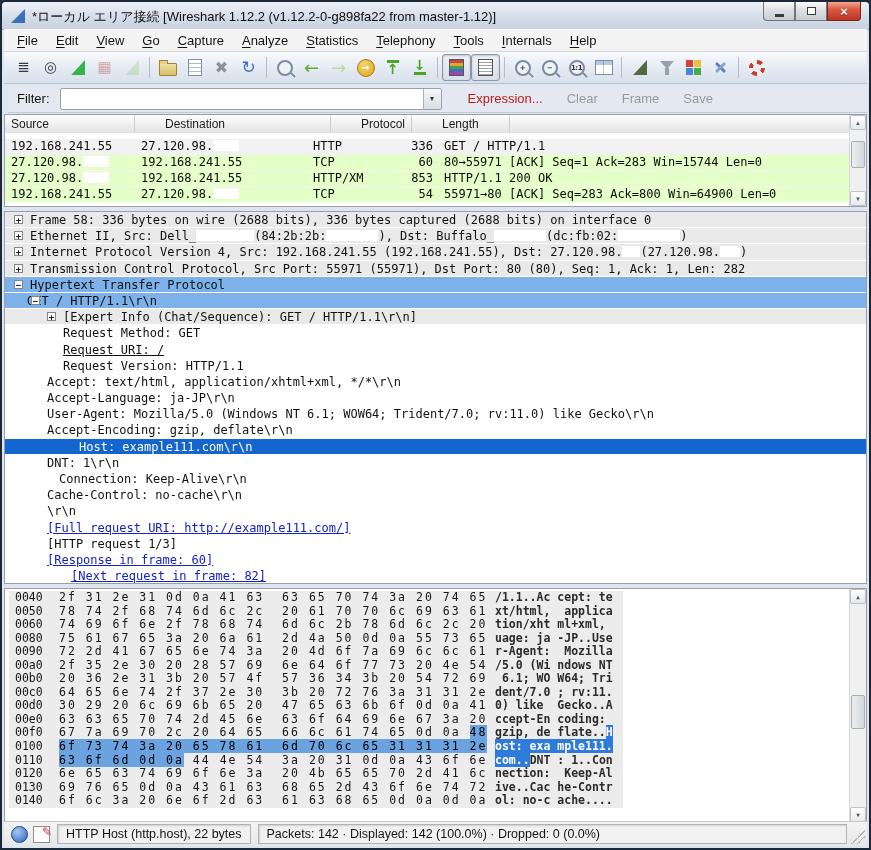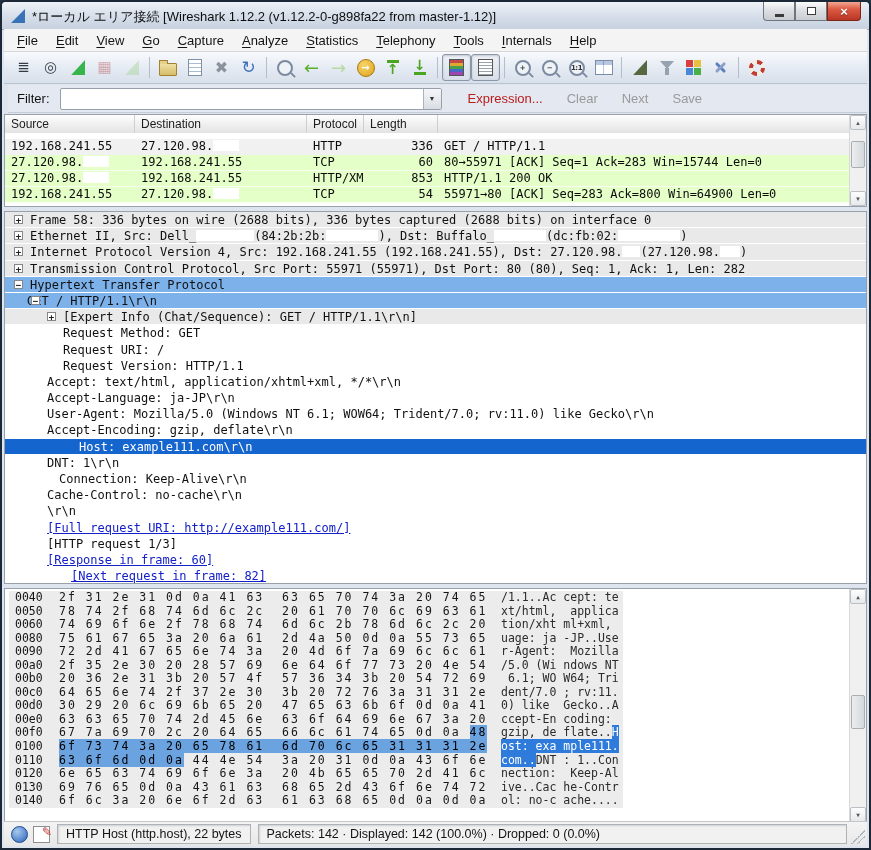--- a/index.html
+++ b/index.html
@@ -64,21 +64,21 @@
   .fbtn{padding:2px 12px;color:#999;}
   .fbtn.dark{color:#b91c1c;}
 
   
   .pane{position:absolute;left:2px;right:2px;background:#fff;border:1px solid #98a0aa;box-sizing:border-box;overflow:hidden;}
   .listpane{top:112px;height:93px;}
   .detailpane{top:209px;height:373px;font:12px/16px "DejaVu Sans Mono",monospace;color:#111;}
   .hexpane{top:586px;height:235px;font:11.5px/13.55px "DejaVu Sans Mono",monospace;color:#161616;padding-top:2px;}
 
   
-  .lheader{position:absolute;top:0;left:0;right:16px;height:18px;background:linear-gradient(#fefefe,#ebebeb 70%,#e3e3e3);border-bottom:1px solid #c6c6c6;display:flex;font-size:12px;color:#1c1c1c;}
+  .lheader{position:absolute;top:0;left:0;right:16px;height:18px;background:linear-gradient(#fefefe,#ebebeb 70%,#e3e3e3);border-bottom:1px solid #c6c6c6;display:flex;font-size:12px;color:#1c1c1c;gap:24px;}
   .hcell{padding:2px 0 0 6px;border-right:1px solid #cfcfcf;box-sizing:border-box;flex:none;overflow:hidden;white-space:nowrap;}
   .hcell.fill{flex:1;border-right:none;}
   .lbody{position:absolute;top:18px;left:0;right:16px;}
   .sliver{height:6px;background:#fff;}
   .prow{display:flex;height:16px;font:12px/15px "DejaVu Sans Mono",monospace;color:#0c0c0c;}
   .pcell{box-sizing:border-box;padding:0 0 0 6px;overflow:hidden;white-space:pre;flex:none;}
   .pcell.right{text-align:right;padding-right:5px;}
   .pcell.fill{flex:1;}
   .row-sel{background:#f1f1f1;}
   .row-http{background:#e4ffc7;box-shadow:inset 0 -1px 0 rgba(255,255,255,.75);}
@@ -98,21 +98,21 @@
   .d-sel{background:#1565cf;color:#fff;}
   .expander{position:absolute;top:3px;width:9px;height:9px;border:1px solid #868686;background:#fff;color:#222;font:bold 9px/8px "DejaVu Sans Mono",monospace;text-align:center;box-sizing:border-box;}
   .dtext{display:inline-block;}
   .dlink .dtext,.dlink span{color:#1420c8;text-decoration:underline;}
   .d-sel .dtext{color:#fff;}
 
   
   .hrow{width:614px;margin-left:4px;background:#ececec;padding-left:6px;box-sizing:border-box;display:flex;white-space:pre;}
   .hoff{width:44px;flex:none;}
   .hbytes{width:436px;flex:none;letter-spacing:2px;}
-  .hascii{margin-left:6px;color:#2b2b2b;}
+  .hascii{color:#2b2b2b;font-weight:bold;}
   .hsel{background:#6ba2e0;color:#000;}
   .asel{background:#2f7bdb;color:#fff;}
 
   
   .statusbar{position:absolute;left:2px;right:2px;bottom:2px;height:25px;background:linear-gradient(#f4f4f4,#e7e7e7);border-top:1px solid #c6c6c6;display:flex;align-items:center;font-size:12.5px;color:#141414;box-sizing:border-box;}
   .s-expert{width:15px;height:15px;border-radius:50%;background:radial-gradient(circle at 35% 30%,#a7c9f0,#2a62b8);border:1px solid #1c4c90;margin-left:7px;flex:none;}
   .s-note{position:relative;width:15px;height:15px;background:#fff;border:1px solid #8f8f8f;margin-left:5px;flex:none;}
   .s-note::after{content:"✎";position:absolute;right:-3px;top:-2px;color:#c03030;font-size:12px;}
   .sbox{height:20px;border:1px solid #adb3b9;box-shadow:inset 1px 1px 2px rgba(0,0,0,.14);background:#f1f1f1;display:flex;align-items:center;padding:0 8px;margin-left:7px;box-sizing:border-box;white-space:nowrap;}
   .sbox.fill{flex:1;margin-right:20px;}
@@ -238,21 +238,21 @@
     <span class="filter-label">Filter:</span>
     <span class="filter-combo">
       <input class="filter-input" value="" style="">
       <span class="combo-btn">
           <span>▼</span>
         </span>
     </span>
     <span class="filter-actions">
       <span class="fbtn dark">Expression...</span>
       <span class="fbtn">Clear</span>
-      <span class="fbtn">Next</span>
+      <span class="fbtn">Frame</span>
       <span class="fbtn">Save</span>
     </span>
   </div>
 
   <div class="pane listpane">
     <div class="lheader">
         <div class="hcell" style="width: 130px;">Source</div>
         <div class="hcell" style="width: 172px;">Destination</div>
         <div class="hcell" style="width: 57px;">Protocol</div>
         <div class="hcell" style="width: 74px;">Length</div>
@@ -302,21 +302,21 @@
   <div class="pane detailpane">
     <div>
         <div class="drow d-band"><span class="expander" style="left: 9px;">+</span><span class="dtext" style="padding-left: 25px;">Frame 58: 336 bytes on wire (2688 bits), 336 bytes captured (2688 bits) on interface 0</span></div>
         <div class="drow d-band"><span class="expander" style="left: 9px;">+</span><span class="dtext" style="padding-left: 25px;">Ethernet II, Src: Dell_<span class="mask" style="width: 58px;"></span>(84:2b:2b:<span class="mask" style="width: 52px;"></span>), Dst: Buffalo_<span class="mask" style="width: 52px;"></span>(dc:fb:02:<span class="mask" style="width: 62px;"></span>)</span></div>
         <div class="drow d-band"><span class="expander" style="left: 9px;">+</span><span class="dtext" style="padding-left: 25px;">Internet Protocol Version 4, Src: 192.168.241.55 (192.168.241.55), Dst: 27.120.98.<span class="mask" style="width: 18px;"></span>(27.120.98.<span class="mask" style="width: 20px;"></span>)</span></div>
         <div class="drow d-band"><span class="expander" style="left: 9px;">+</span><span class="dtext" style="padding-left: 25px;">Transmission Control Protocol, Src Port: 55971 (55971), Dst Port: 80 (80), Seq: 1, Ack: 1, Len: 282</span></div>
         <div class="drow d-blue"><span class="expander" style="left: 9px;">−</span><span class="dtext" style="padding-left: 25px;">Hypertext Transfer Protocol</span></div>
         <div class="drow d-blue"><span class="expander" style="left: 26px;">−</span><span class="dtext" style="padding-left: 22px;">GET / HTTP/1.1\r\n</span></div>
         <div class="drow d-band"><span class="expander" style="left: 42px;">+</span><span class="dtext" style="padding-left: 58px;">[Expert Info (Chat/Sequence): GET / HTTP/1.1\r\n]</span></div>
         <div class="drow"><span class="dtext" style="padding-left: 58px;">Request Method: GET</span></div>
-        <div class="drow"><span class="dtext" style="padding-left: 58px;">Request URI: /</span></div>
+        <div class="drow"><span class="dtext" style="padding-left: 58px; text-decoration: underline;">Request URI: /</span></div>
         <div class="drow"><span class="dtext" style="padding-left: 58px;">Request Version: HTTP/1.1</span></div>
         <div class="drow"><span class="dtext" style="padding-left: 42px;">Accept: text/html, application/xhtml+xml, */*\r\n</span></div>
         <div class="drow"><span class="dtext" style="padding-left: 42px;">Accept-Language: ja-JP\r\n</span></div>
         <div class="drow"><span class="dtext" style="padding-left: 42px;">User-Agent: Mozilla/5.0 (Windows NT 6.1; WOW64; Trident/7.0; rv:11.0) like Gecko\r\n</span></div>
         <div class="drow"><span class="dtext" style="padding-left: 42px;">Accept-Encoding: gzip, deflate\r\n</span></div>
         <div class="drow d-sel"><span class="dtext" style="padding-left: 42px; margin-left: 32px;">Host: example111.com\r\n</span></div>
         <div class="drow"><span class="dtext" style="padding-left: 42px;">DNT: 1\r\n</span></div>
         <div class="drow"><span class="dtext" style="padding-left: 54px;">Connection: Keep-Alive\r\n</span></div>
         <div class="drow"><span class="dtext" style="padding-left: 42px;">Cache-Control: no-cache\r\n</span></div>
         <div class="drow"><span class="dtext" style="padding-left: 42px;">\r\n</span></div>

